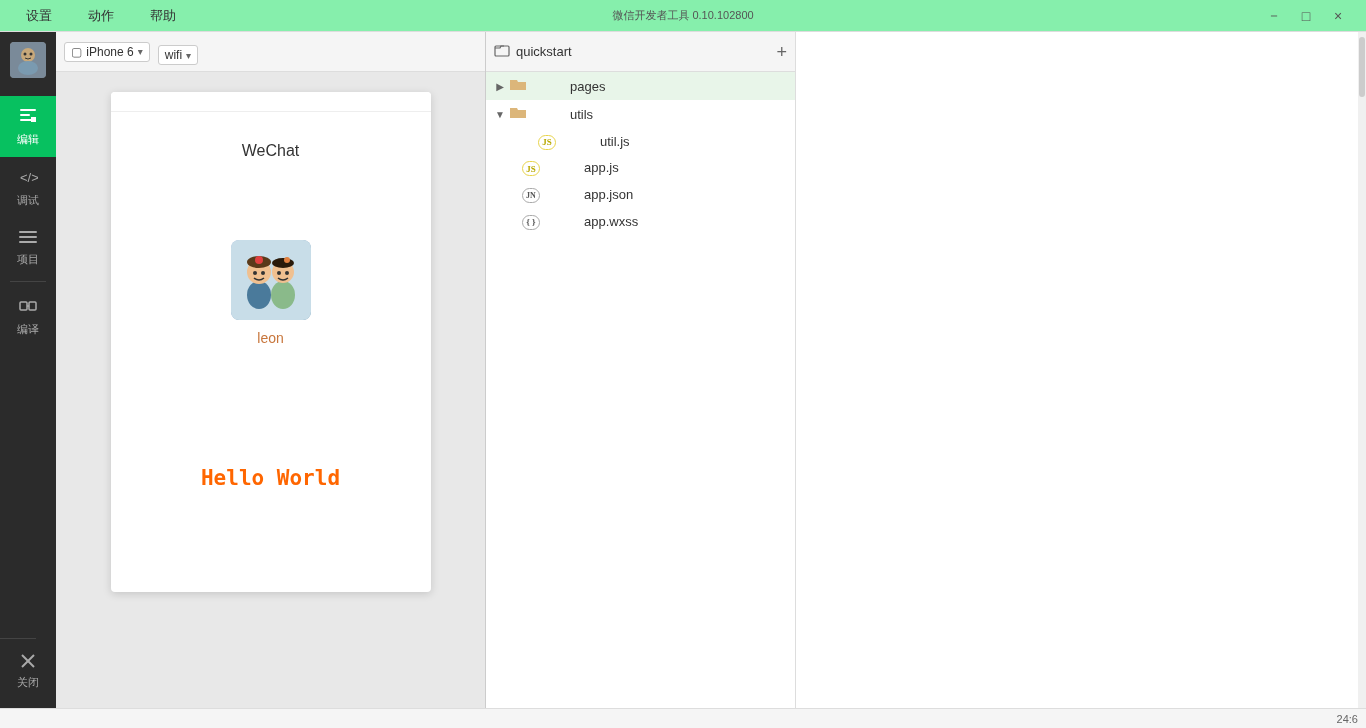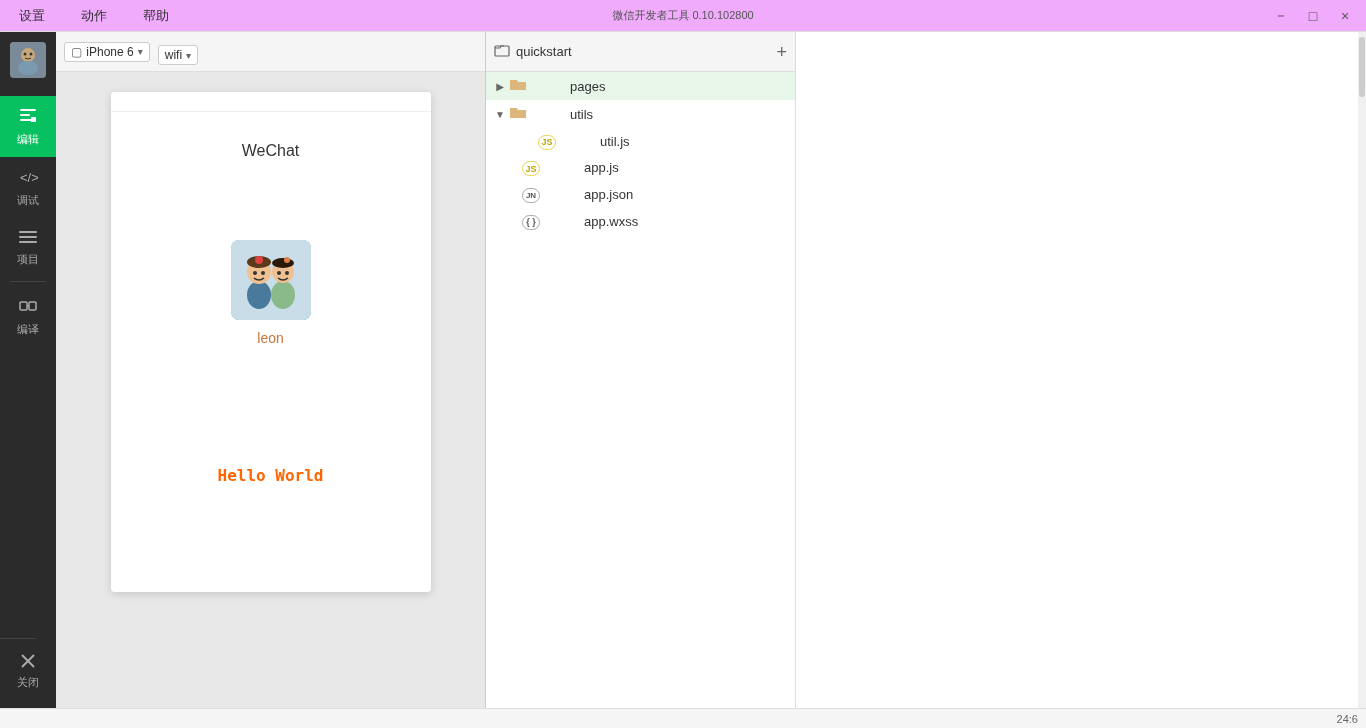--- a/index.html
+++ b/index.html
@@ -1,25 +1,25 @@
 <!DOCTYPE html>
 <html><head>
   <meta charset="utf-8">
   <style>
     * { margin: 0; padding: 0; box-sizing: border-box; }
     body { width: 1366px; height: 728px; overflow: hidden; font-family: 'Microsoft YaHei', Arial, sans-serif; background: #f0f0f0; display: flex; flex-direction: column; }
 
     
     .titlebar {
       height: 32px;
-      background: #f0abfc;
+      background: #86efac;
       display: flex;
       align-items: center;
       justify-content: space-between;
-      padding: 0 9px;
+      padding: 0 16px;
       border-bottom: 1px solid #ddd;
       user-select: none;
     }
     .titlebar-left {
       display: flex;
       gap: 16px;
       font-size: 13px;
       color: #333;
     }
     .titlebar-center {
@@ -230,21 +230,21 @@
       overflow: hidden;
       position: relative;
     }
     .user-name {
       font-size: 14px;
       color: #c8763c;
     }
     .hello-world {
       margin-top: 120px;
       font-family: monospace;
-      font-size: 16px;
+      font-size: 21px;
       font-weight: bold;
       color: #ff6600;
     }
 
     
     .file-pane {
       width: 310px;
       background: white;
       display: flex;
       flex-direction: column;
@@ -341,20 +341,21 @@
     .file-icon-badge {
       display: inline-flex;
       align-items: center;
       justify-content: center;
       font-size: 9px;
       font-weight: bold;
       border-radius: 8px;
       min-width: 18px;
       height: 15px;
       padding: 0 2px;
+      font-family: Liberation Serif, serif;
     }
     .badge-js { border: 1px solid #e8d44d; color: #b8a800; background: white; }
     .badge-json { border: 1px solid #aaa; color: #555; background: white; font-size: 8px; }
     .badge-wxss { border: 1px solid #aaa; color: #555; background: white; }
     .badge-folder { font-size: 16px; }
   </style>
 </head>
 <body>
 
 <div class="titlebar">

